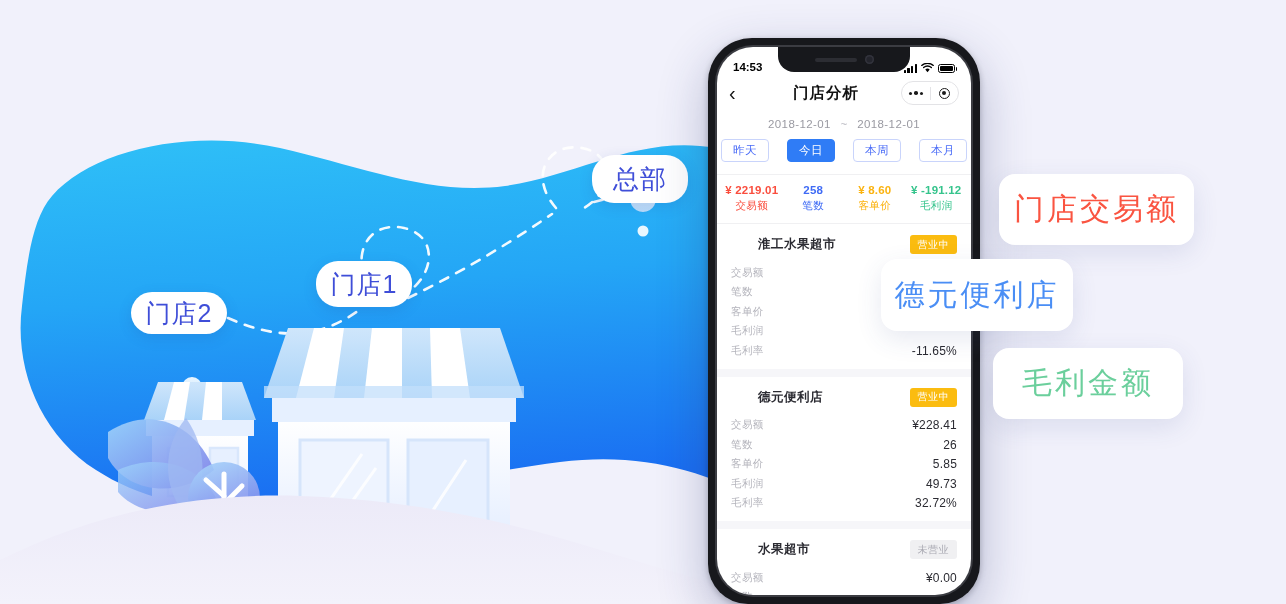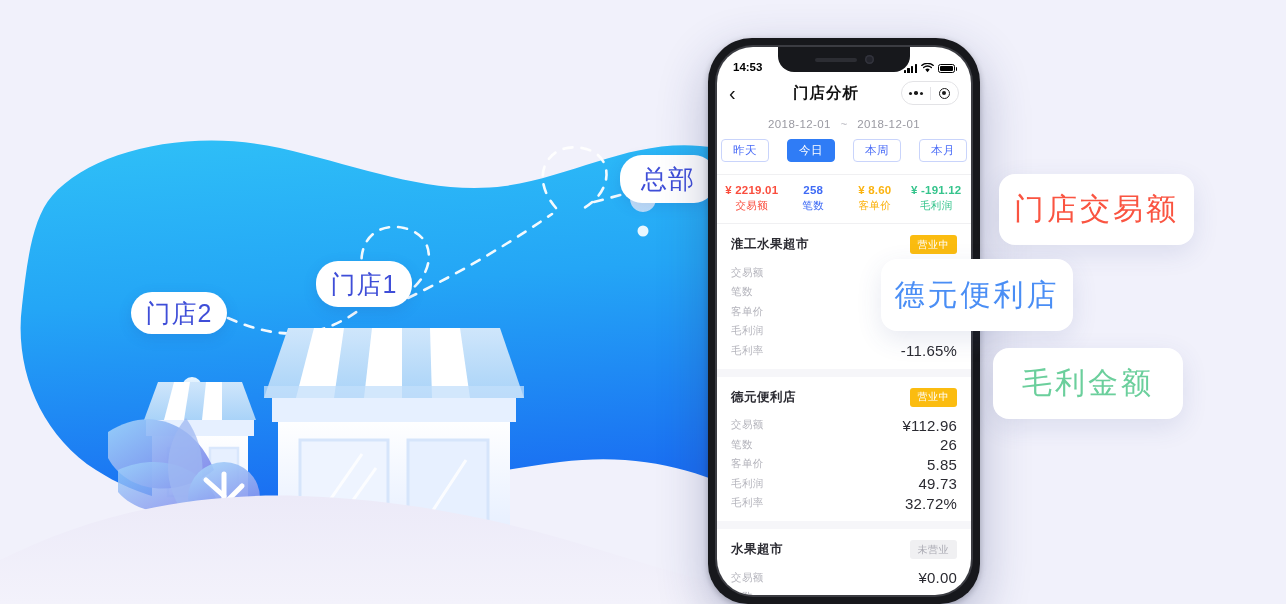--- a/index.html
+++ b/index.html
@@ -21,21 +21,21 @@
     position:absolute;
     background:#fff;
     border-radius:22px;
     color:#3f4ed8;
     display:flex;align-items:center;justify-content:center;
     box-shadow:0 4px 14px rgba(40,70,160,.16);
     letter-spacing:1px;
     white-space:nowrap;
     z-index:6;
   }
-  #label-hq{left:620px;top:155px;width:96px;height:48px;font-size:26px;}
+  #label-hq{left:592px;top:155px;width:96px;height:48px;font-size:26px;}
   #label-s1{left:316px;top:261px;width:96px;height:46px;font-size:25px;}
   #label-s2{left:131px;top:292px;width:96px;height:42px;font-size:25px;}
 
   
   .callout{
     position:absolute;background:#fff;border-radius:16px;
     display:flex;align-items:center;justify-content:center;
     box-shadow:0 8px 26px rgba(60,70,140,.12);
     font-size:30px;letter-spacing:3px;white-space:nowrap;z-index:20;
   }
@@ -133,33 +133,34 @@
   .kpi .v{font-size:11.5px;font-weight:bold;letter-spacing:.2px;}
   .kpi .k{font-size:10.5px;margin-top:3px;letter-spacing:.4px;}
 
   
   .list{}
   .store{border-bottom:8px solid #f6f6f9;}
   .store:last-child{border-bottom:none;}
   .store-head{
     display:flex;align-items:center;justify-content:space-between;
     padding:11px 14px 9px;
+    margin-left:27px;
   }
   .store-name{font-size:12.5px;font-weight:bold;color:#2b2b32;letter-spacing:.5px;}
   .badge{
     font-size:10px;padding:2.5px 8px;border-radius:3px;letter-spacing:.5px;
     color:#fff;background:#fbbc10;
   }
   .badge.closed{background:#f0f0f2;color:#a9a9b2;}
   .srow{
     display:flex;align-items:center;justify-content:space-between;
     padding:0 14px;height:19.5px;
   }
   .srow .lbl{font-size:10.5px;color:#b4b4bc;letter-spacing:.4px;}
-  .srow .val{font-size:15px;color:#2b2b32;letter-spacing:.2px;text-align:center;}
+  .srow .val{font-size:12px;color:#2b2b32;letter-spacing:.2px;text-align:center;}
   .store-pad{height:8px;}
 </style>
 </head>
 <body style="background: rgb(241, 241, 251);">
 
 <div id="stage">
 
   <div class="illus">
     <svg width="760" height="604" viewBox="0 0 760 604" xmlns="http://www.w3.org/2000/svg">
       <defs>
@@ -404,21 +405,21 @@
             <div class="store-pad"></div>
           </div>
 
           <div class="store">
             <div class="store-head">
               <span class="store-name">德元便利店</span>
               <span class="badge">营业中</span>
             </div>
             <div class="srow">
               <span class="lbl">交易额</span>
-              <span class="val">¥112.96</span>
+              <span class="val">¥228.41</span>
             </div>
             <div class="srow">
               <span class="lbl">笔数</span>
               <span class="val">26</span>
             </div>
             <div class="srow">
               <span class="lbl">客单价</span>
               <span class="val">5.85</span>
             </div>
             <div class="srow">

